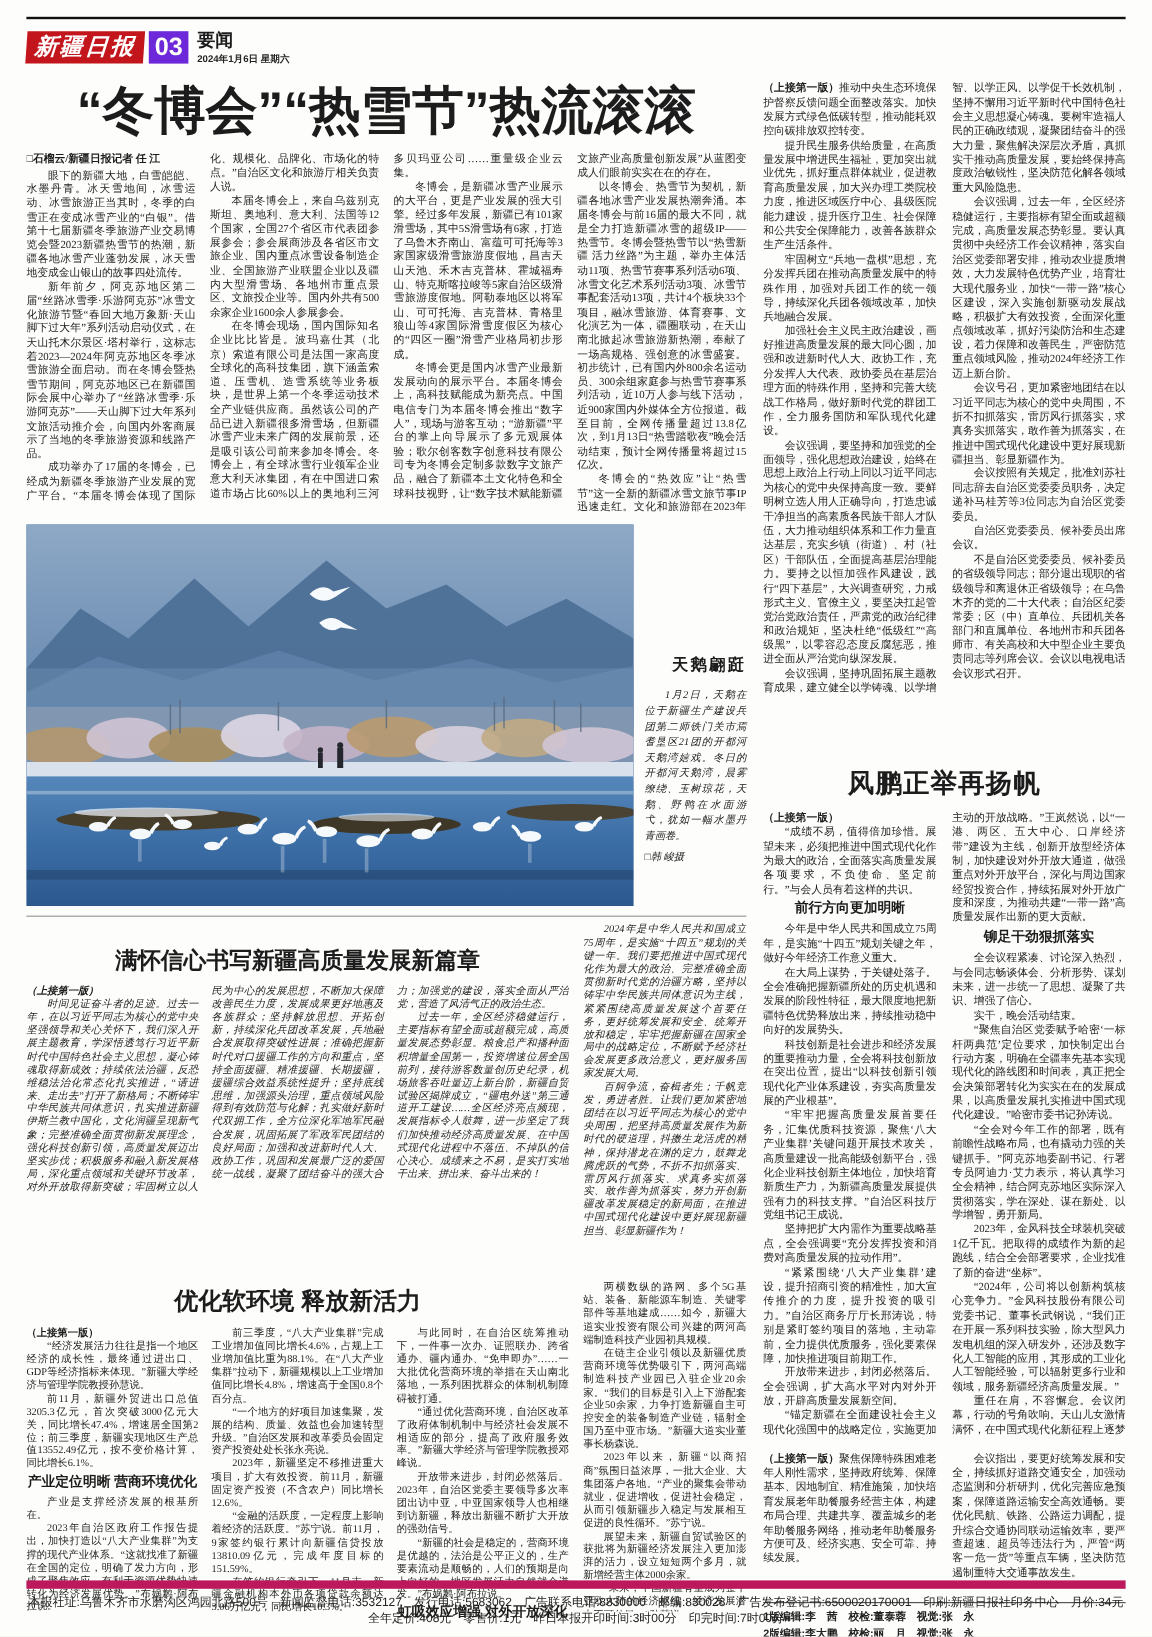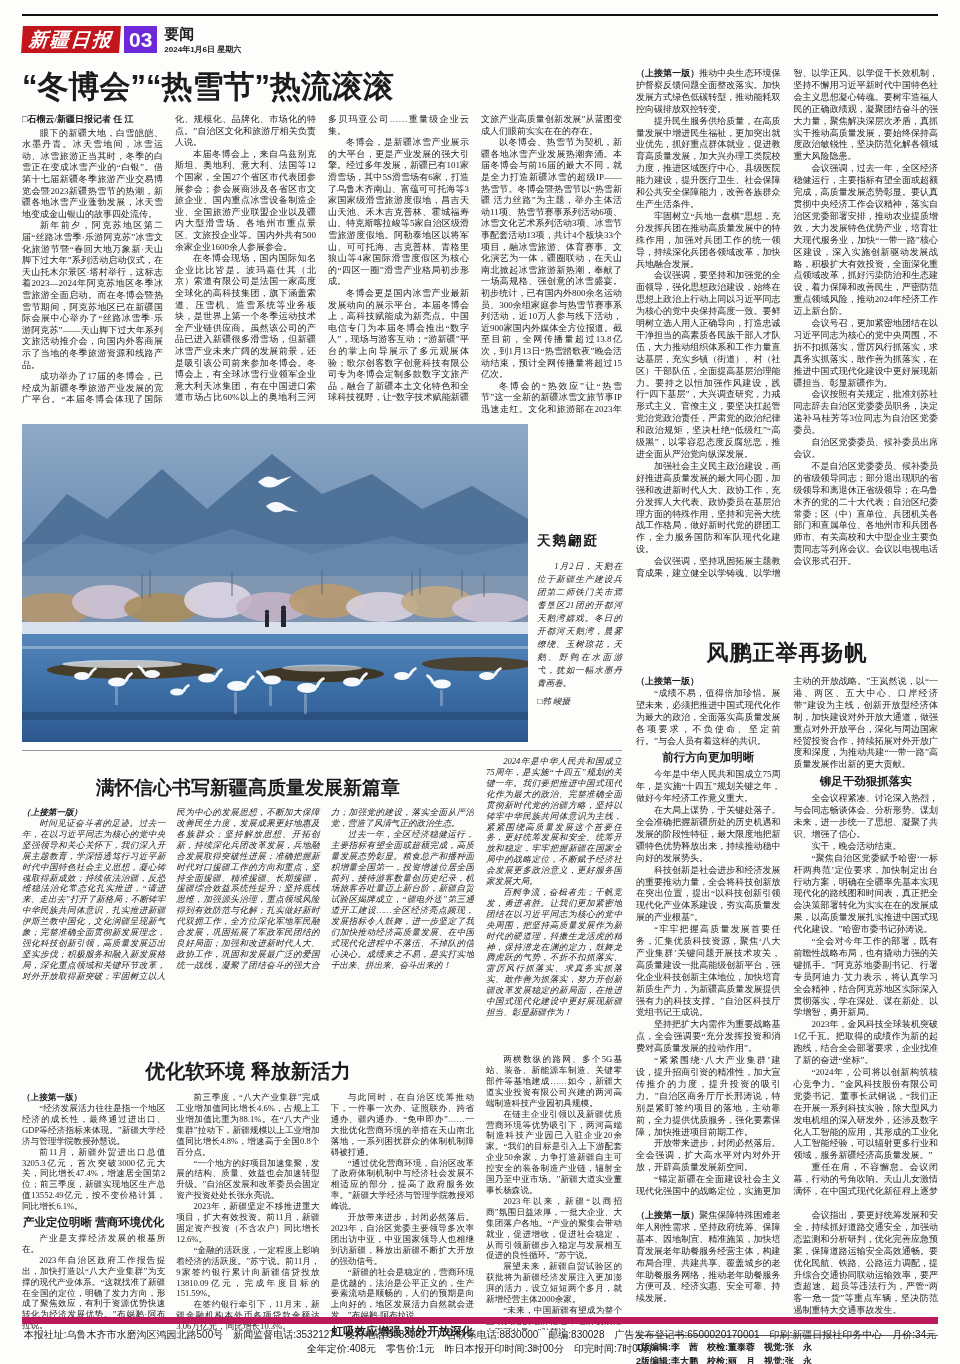--- a/index.html
+++ b/index.html
@@ -16,35 +16,35 @@
   .logo-box{background:#c3161c;color:#fff;font-family:"DejaVu Serif",serif;font-style:italic;
             font-weight:bold;font-size:19px;line-height:27px;padding:0 7px;letter-spacing:2px;
             transform:skewX(-4deg);}
   .pagenum-box{background:#6d28d9;color:#fff;font-family:"Liberation Sans",sans-serif;
                font-weight:bold;font-size:21px;line-height:27px;padding:0 5px;}
   .section-block{padding-left:3px;}
   .section-name{font-family:"Liberation Sans",sans-serif;font-weight:bold;font-size:15px;line-height:16px;}
   .date-line{font-family:"Liberation Sans",sans-serif;font-weight:bold;font-size:8px;color:#222;margin-top:2px;}
 
   
-  .lead-headline{font-family:"Liberation Sans",sans-serif;font-weight:900;font-size:31px;
-                 letter-spacing:0px;text-align:left;margin:10px 0 10px;line-height:1.1;}
+  .lead-headline{font-family:"Liberation Sans",sans-serif;font-weight:900;font-size:43px;
+                 letter-spacing:0px;text-align:center;margin:10px 0 10px;line-height:1.1;}
   .cols{text-align:justify;overflow:hidden;}
   .cols p{margin:0;text-indent:2em;}
   .lead-cols{column-count:4;column-gap:12px;height:302px;font-size:9px;line-height:11.6px;}
   .byline{font-weight:bold;text-indent:0 !important;margin-bottom:2px !important;}
   .noindent{text-indent:0 !important;}
   .leadin-inline{font-weight:bold;}
 
   
   .photo-row{display:flex;gap:9px;margin-top:8px;height:318px;}
   .photo{width:506px;flex:0 0 506px;height:318px;overflow:hidden;background:#5a7fa9;}
   .photo-caption{width:85px;padding-top:108px;}
   .cap-title{font-family:"Liberation Sans",sans-serif;font-weight:bold;font-size:13.5px;
-             text-align:left;letter-spacing:2px;margin-bottom:10px;}
+             text-align:right;letter-spacing:2px;margin-bottom:10px;}
   .cap-text{font-size:8.6px;line-height:13px;text-align:justify;text-indent:2em;margin:0;font-style:italic;}
   .cap-credit{font-size:8.6px;font-style:italic;text-align:left;margin-top:6px;}
 
   
   .section{display:flex;gap:12px;}
   .mid-article{border-top:1px solid #999;margin-top:8px;padding-top:5px;}
   .sec-left{width:452px;flex:0 0 452px;}
   .sec-right{flex:1;}
   .sec-head{font-family:"Liberation Sans",sans-serif;font-weight:900;text-align:center;margin:19px 0 6px;}
   .mid-article .sec-head{font-size:19px;}
@@ -310,22 +310,22 @@
       <div class="right-area">
 
         <div class="cols jump-top">
           <p class="par noindent">
             <b class="leadin-inline">（上接第一版）</b><span>推动中央生态环境保护督察反馈问题全面整改落实。加快发展方式绿色低碳转型，推动能耗双控向碳排放双控转变。</span>
           </p>
           <div>
 
           <p class="par">提升民生服务供给质量，在高质量发展中增进民生福祉，更加突出就业优先，抓好重点群体就业，促进教育高质量发展，加大兴办理工类院校力度，推进区域医疗中心、县级医院能力建设，提升医疗卫生、社会保障和公共安全保障能力，改善各族群众生产生活条件。</p>
               <p class="par">牢固树立“兵地一盘棋”思想，充分发挥兵团在推动高质量发展中的特殊作用，加强对兵团工作的统一领导，持续深化兵团各领域改革，加快兵地融合发展。</p>
+              <p class="par">加强社会主义民主政治建设，画好推进高质量发展的最大同心圆，加强和改进新时代人大、政协工作，充分发挥人大代表、政协委员在基层治理方面的特殊作用，坚持和完善大统战工作格局，做好新时代党的群团工作，全力服务国防和军队现代化建设。</p>
               <p class="par">会议强调，要坚持和加强党的全面领导，强化思想政治建设，始终在思想上政治上行动上同以习近平同志为核心的党中央保持高度一致。要鲜明树立选人用人正确导向，打造忠诚干净担当的高素质各民族干部人才队伍，大力推动组织体系和工作力量直达基层，充实乡镇（街道）、村（社区）干部队伍，全面提高基层治理能力。要持之以恒加强作风建设，践行“四下基层”，大兴调查研究，力戒形式主义、官僚主义，要坚决扛起管党治党政治责任，严肃党的政治纪律和政治规矩，坚决杜绝“低级红”“高级黑”，以零容忍态度反腐惩恶，推进全面从严治党向纵深发展。</p>
-              <p class="par">加强社会主义民主政治建设，画好推进高质量发展的最大同心圆，加强和改进新时代人大、政协工作，充分发挥人大代表、政协委员在基层治理方面的特殊作用，坚持和完善大统战工作格局，做好新时代党的群团工作，全力服务国防和军队现代化建设。</p>
               <p class="par">会议强调，坚持巩固拓展主题教育成果，建立健全以学铸魂、以学增智、以学正风、以学促干长效机制，坚持不懈用习近平新时代中国特色社会主义思想凝心铸魂。要树牢造福人民的正确政绩观，凝聚团结奋斗的强大力量，聚焦解决深层次矛盾，真抓实干推动高质量发展，要始终保持高度政治敏锐性，坚决防范化解各领域重大风险隐患。</p>
               <p class="par">会议强调，过去一年，全区经济稳健运行，主要指标有望全面或超额完成，高质量发展态势彰显。要认真贯彻中央经济工作会议精神，落实自治区党委部署安排，推动农业提质增效，大力发展特色优势产业，培育壮大现代服务业，加快“一带一路”核心区建设，深入实施创新驱动发展战略，积极扩大有效投资，全面深化重点领域改革，抓好污染防治和生态建设，着力保障和改善民生，严密防范重点领域风险，推动2024年经济工作迈上新台阶。</p>
               <p class="par">会议号召，更加紧密地团结在以习近平同志为核心的党中央周围，不折不扣抓落实，雷厉风行抓落实，求真务实抓落实，敢作善为抓落实，在推进中国式现代化建设中更好展现新疆担当、彰显新疆作为。</p>
               <p class="par">会议按照有关规定，批准刘苏社同志辞去自治区党委委员职务，决定递补马桂芳等3位同志为自治区党委委员。</p>
               <p class="par">自治区党委委员、候补委员出席会议。</p>
               <p class="par">不是自治区党委委员、候补委员的省级领导同志；部分退出现职的省级领导和离退休正省级领导；在乌鲁木齐的党的二十大代表；自治区纪委常委；区（中）直单位、兵团机关各部门和直属单位、各地州市和兵团各师市、有关高校和大中型企业主要负责同志等列席会议。会议以电视电话会议形式召开。</p>
             </div>
         </div>
 
         <div class="fp-head">风鹏正举再扬帆</div>

